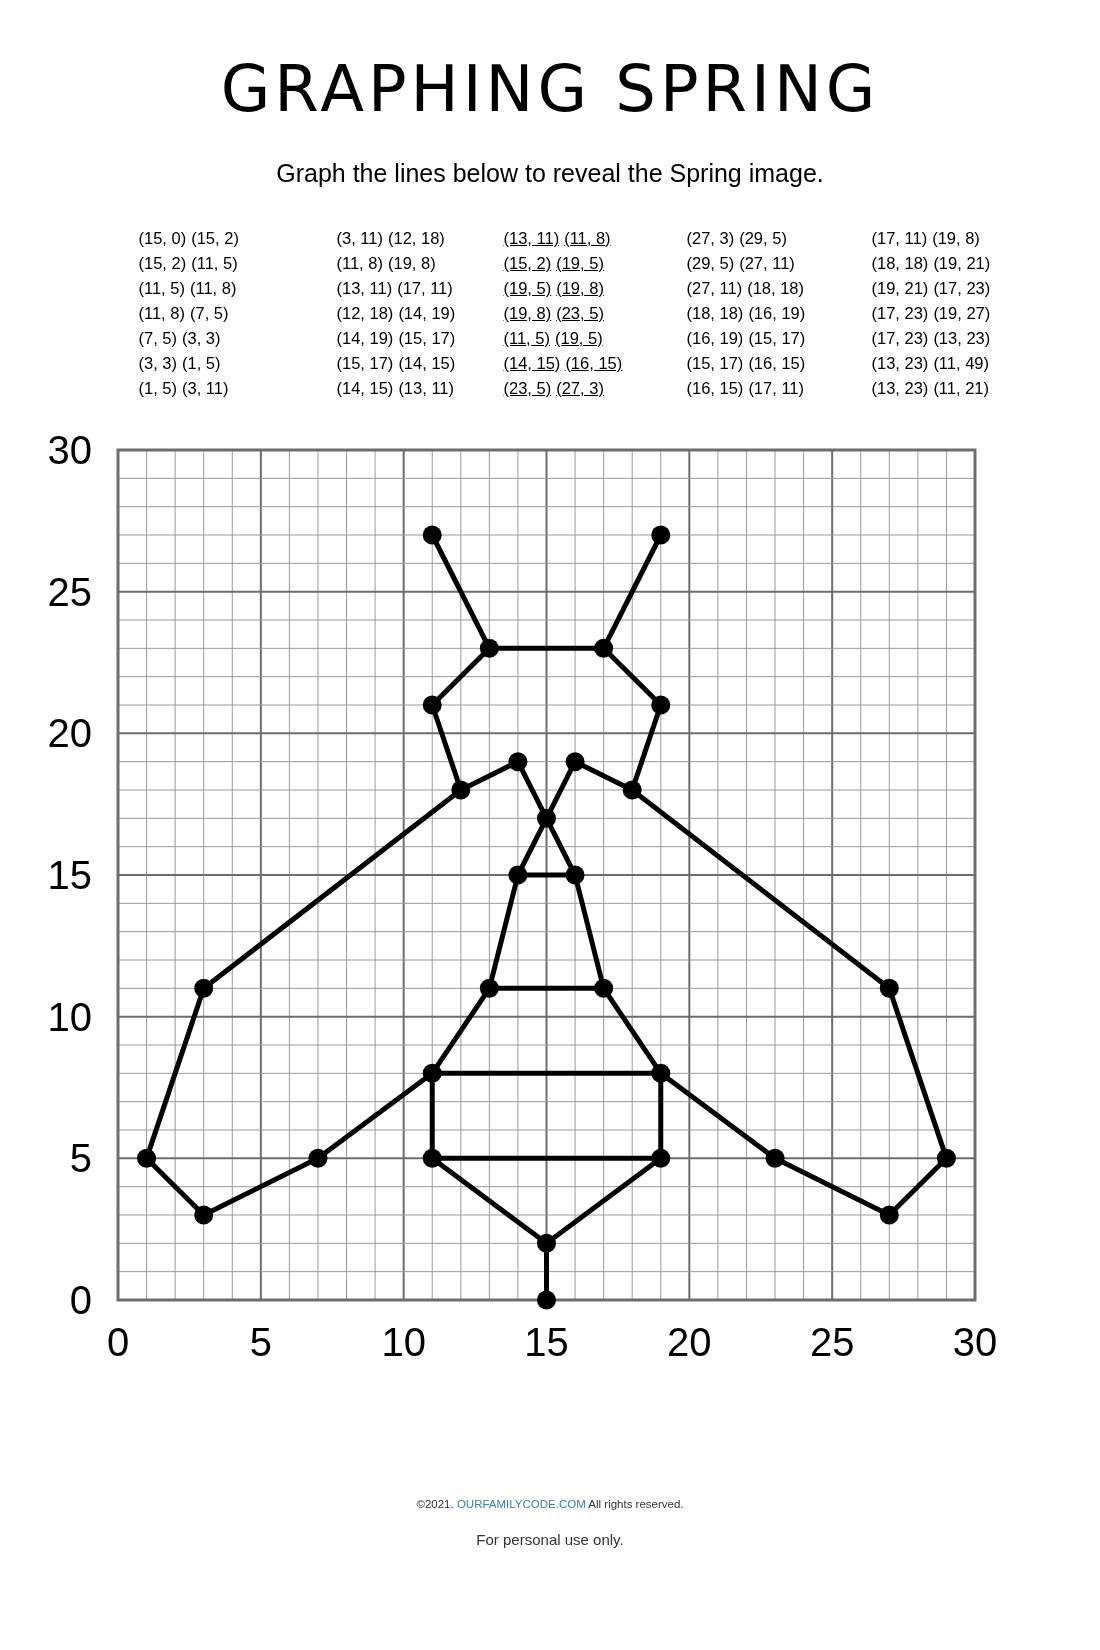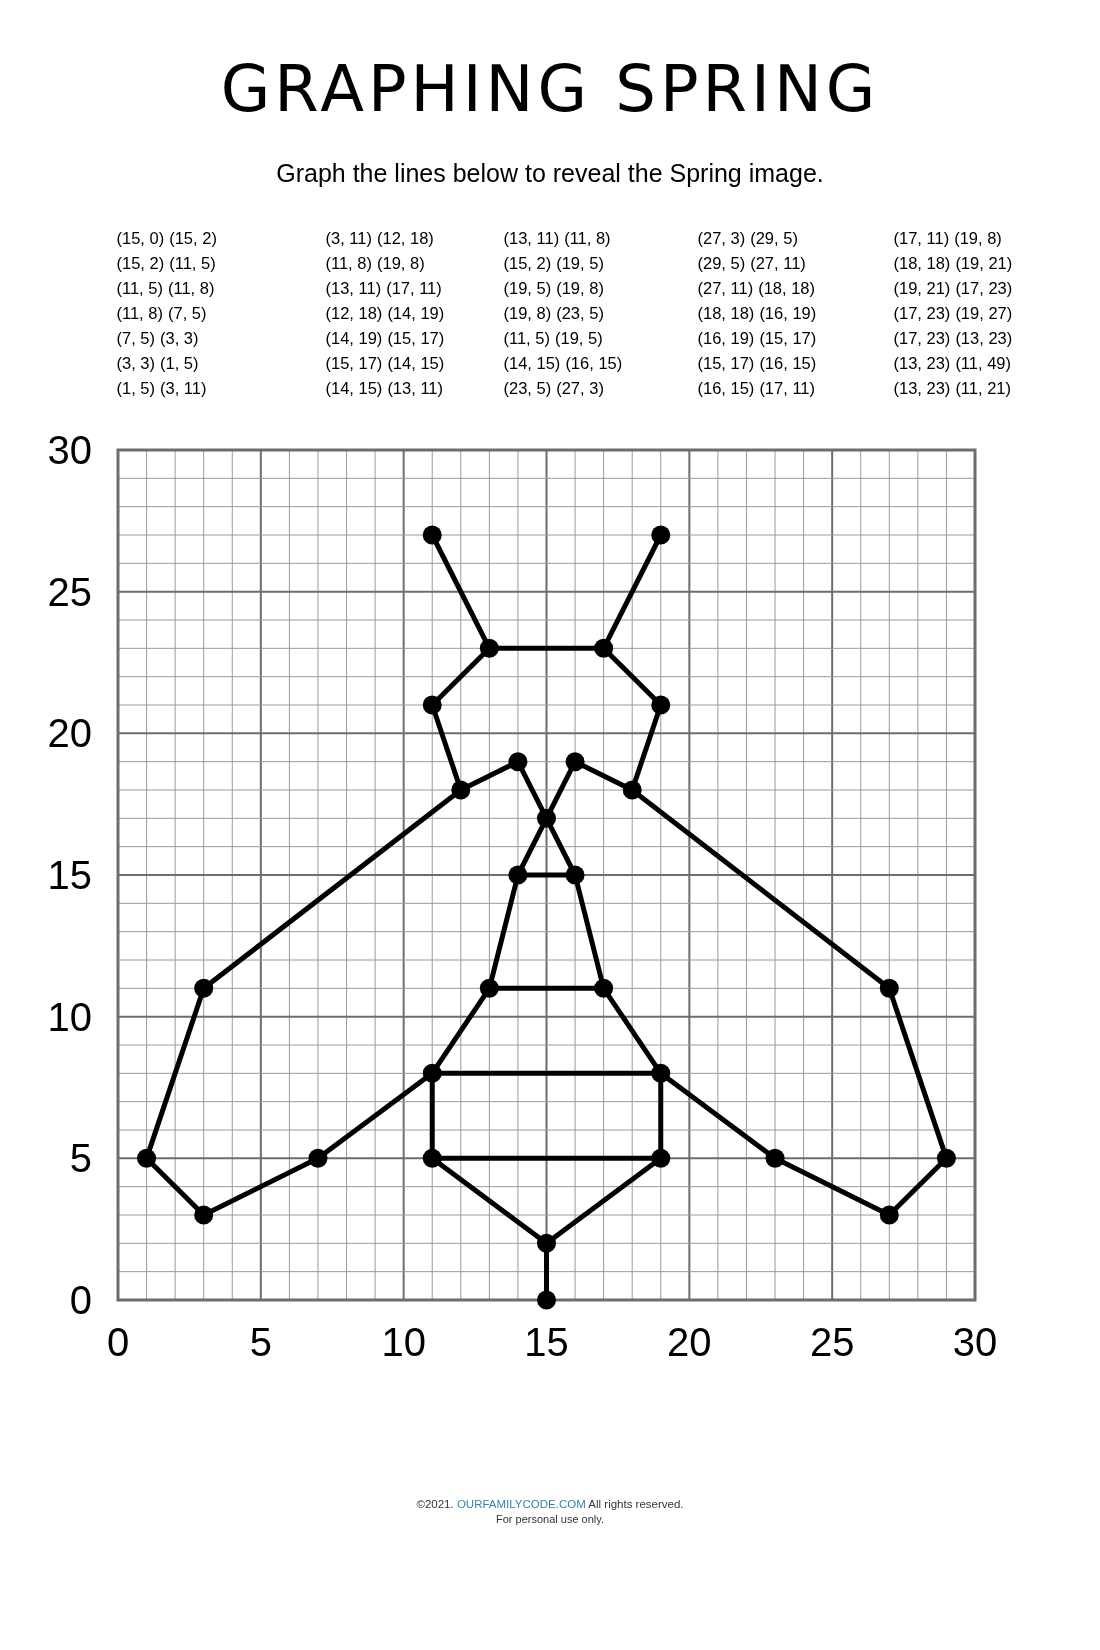--- a/index.html
+++ b/index.html
@@ -34,33 +34,33 @@
     text-align: center;
     font-size: 25px;
     margin: 7px;
     padding-top: 26px;
     color: #000;
     font-family: "Liberation Sans", sans-serif;
   }
   .coords {
     display: flex;
     justify-content: center;
-    gap: 16px;
+    gap: 5px;
     margin-top: 38px;
     padding-left: 70px;
   }
   .coord-col {
     font-size: 16.5px;
     line-height: 25px;
     white-space: nowrap;
     color: #000;
   }
   .coord-col.c0 { width: 148px; }
   .coord-col.c1 { width: 162px; margin-left: 45px; }
-  .coord-col.c2 { width: 178px; }
+  .coord-col.c2 { width: 178px; text-decoration: underline; }
   .coord-col.c3 { width: 180px; }
   .coord-col.c4 { width: 160px; }
   .coord-col.c5 { width: 150px; }
   .coord-row span.p1 { margin-right: 5px; }
 
   .graph-wrap {
     position: absolute;
     left: 0;
     top: 420px;
     width: 1100px;
@@ -81,22 +81,22 @@
     font-family: "Liberation Sans", sans-serif;
   }
   .brand .chev { color: #4a90b8; font-weight: bold; }
   .copyright {
     font-size: 11.5px;
     margin-top: 8px;
     color: #333;
   }
   .copyright .link { color: #3a7fa5; }
   .personal {
-    font-size: 11px;
-    margin-top: 3px;
+    font-size: 15px;
+    margin-top: 21px;
     color: #333;
   }
 </style>
 </head>
 <body>
 
 <div class="page">
 
   <h1 class="title">GRAPHING SPRING</h1>
   <p class="subtitle">Graph the lines below to reveal the Spring image.</p>

